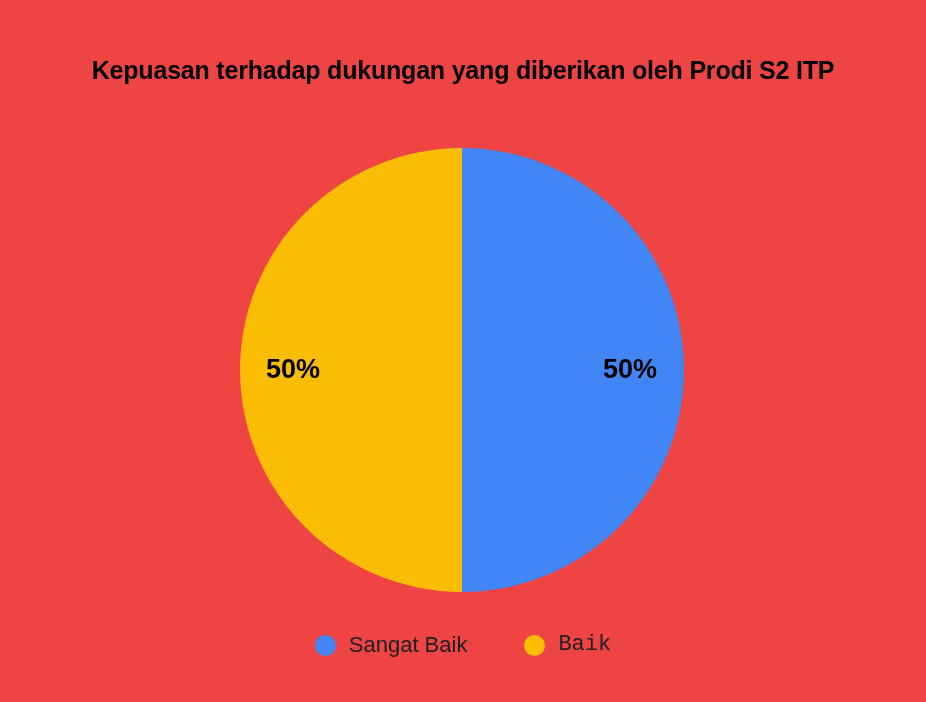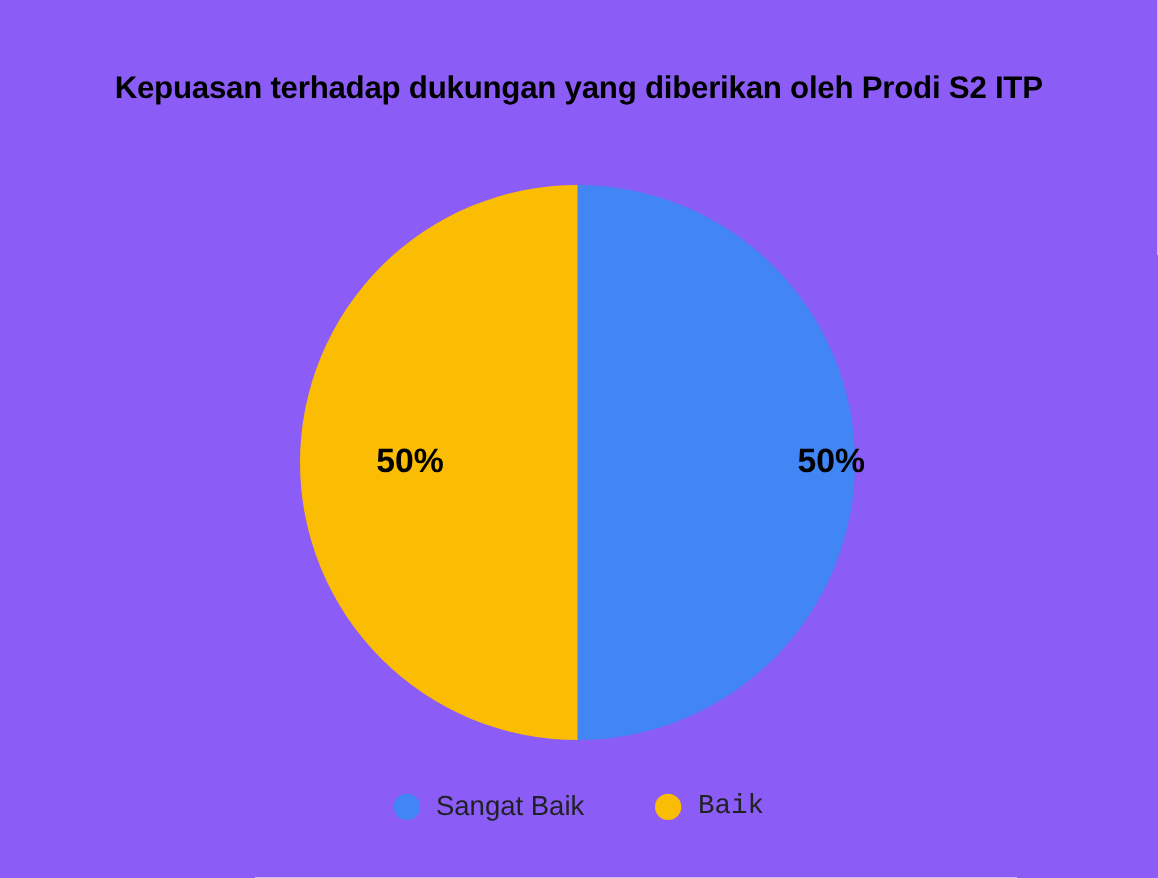--- a/index.html
+++ b/index.html
@@ -58,21 +58,20 @@
   
   .slice-label {
     position: absolute;
     font-family: "Liberation Sans", sans-serif;
     font-size: 27px;
     font-weight: bold;
     color: #000000;
     white-space: nowrap;
     transform: translate(-50%, -50%);
     pointer-events: none;
-    margin-left: 35px;
   }
   #slice-label-0 { left: 630px; top: 259px; }  
   #slice-label-1 { left: 293px; top: 259px; }  
 
   
   #legend {
     position: absolute;
     left: 0;
     top: 625px;
     width: 926px;
@@ -100,21 +99,21 @@
     font-size: 22px;
     font-weight: normal;
     color: #202124;
     white-space: nowrap;
     line-height: 1;
   }
 </style>
 </head>
 <body>
 
-<div id="chart-root" style="background: #8b5cf6;">
+<div id="chart-root" style="background: #ef4444;">
 
   <div id="chart-title" style="color: rgb(0, 0, 0);">Kepuasan terhadap dukungan yang diberikan oleh Prodi S2 ITP</div>
 
   <div id="plot-area">
 
     <div id="pie-wrap">
       <svg id="pie-svg" viewBox="0 0 444 444">
 
         <path id="pie-slice-0" d="M 222 222 L 222 0 A 222 222 0 0 1 222 444 Z" fill="#4285F4"></path>
 

